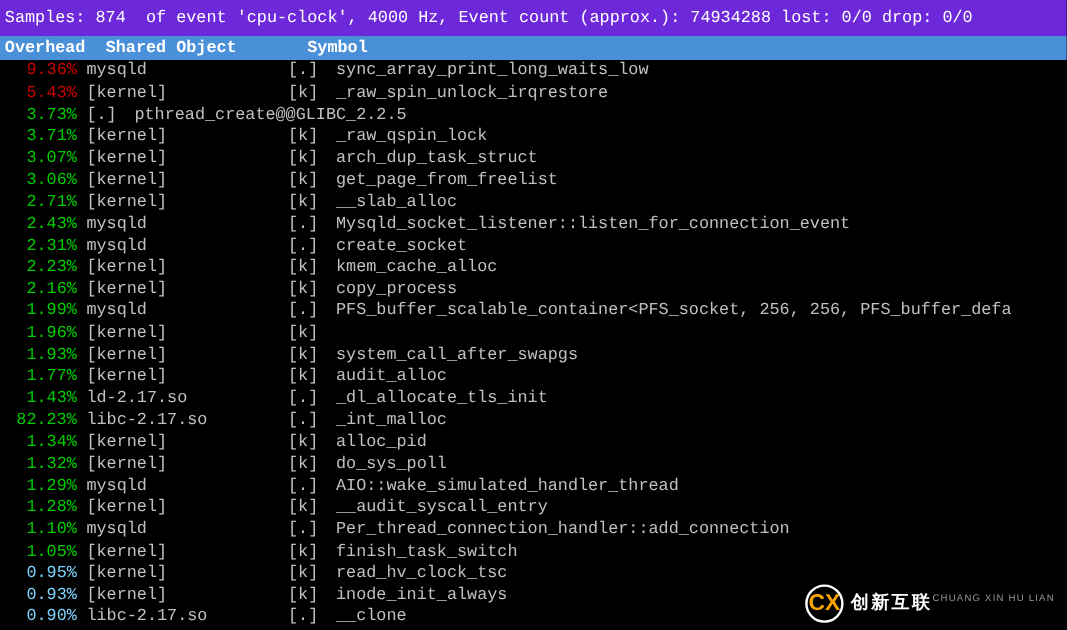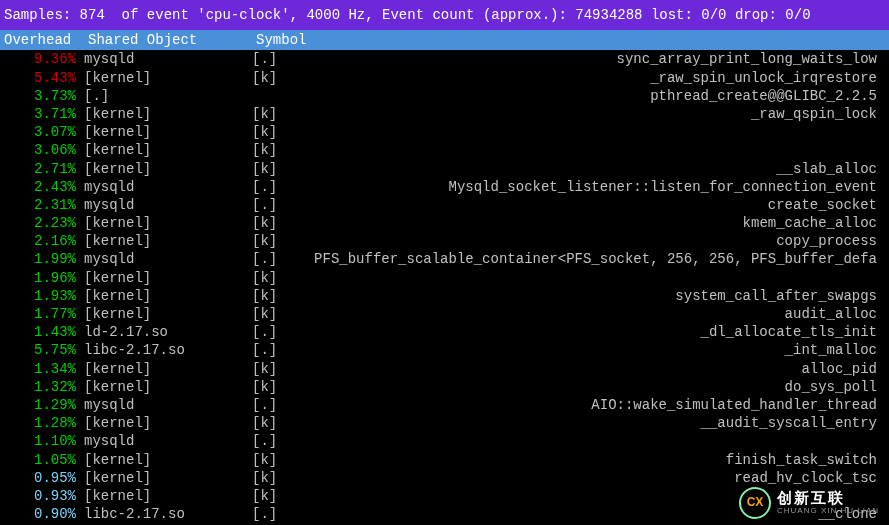--- a/index.html
+++ b/index.html
@@ -22,81 +22,80 @@
       background: #6d28d9;
       color: #fff;
       padding: 6px 4px;
       font-weight: normal;
       white-space: pre;
     }
     .header-line2 {
       background: #4a90d9;
       color: #fff;
       padding: 1px 4px;
-      font-weight: normal;
+      font-weight: bold;
       white-space: pre;
     }
     .perf-rows {
       padding: 0;
     }
     .perf-row {
       display: flex;
       white-space: pre;
-      padding: 0 12px;
+      padding: 0 0;
     }
     .overhead {
       width: 72px;
       text-align: right;
       padding-right: 8px;
     }
     .shared-obj {
       width: 168px;
       color: #c0c0c0;
     }
     .symbol-kind {
       width: 40px;
       color: #c0c0c0;
     }
     .symbol-name {
       color: #c0c0c0;
       flex: 1;
       overflow: hidden;
-      text-align: right;
     }
     .red { color: #cc0000; }
     .green { color: #7dd3fc; }
     .bright-green { color: #00cc00; }
     .watermark {
       position: absolute;
       bottom: 6px;
       right: 10px;
       display: flex;
       align-items: center;
       gap: 6px;
       z-index: 10;
     }
     .watermark-logo {
       width: 32px;
       height: 32px;
-      border: 2px solid #86efac;
+      border: 2px solid #ffffff;
       border-radius: 50%;
       display: flex;
       align-items: center;
       justify-content: center;
       color: #f7a400;
       font-weight: bold;
       font-family: sans-serif;
-      font-size: 12px;
+      font-size: 19px;
       background: rgba(0,0,0,0.3);
     }
     .watermark-text {
       display: flex;
-      flex-direction: column;
       font-family: sans-serif;
       line-height: 1.1;
+      text-align: right;
     }
     .watermark-main {
       color: #fff;
       font-size: 15px;
       font-weight: bold;
       letter-spacing: 2px;
     }
     .watermark-sub {
       color: #999;
       font-size: 8px;
@@ -107,41 +106,41 @@
 <body>
 
 <div class="header-line1">Samples: 874  of event 'cpu-clock', 4000 Hz, Event count (approx.): 74934288 lost: 0/0 drop: 0/0</div>
 <div class="header-line2"><span>Overhead</span>  <span>Shared Object</span>       <span>Symbol</span></div>
 
 <div class="perf-rows" id="rows-container">
     <div class="perf-row"><span class="overhead red">9.36%</span><span class="shared-obj">mysqld</span><span class="symbol-kind">[.]</span><span class="symbol-name">sync_array_print_long_waits_low</span></div>
     <div class="perf-row"><span class="overhead red">5.43%</span><span class="shared-obj">[kernel]</span><span class="symbol-kind">[k]</span><span class="symbol-name">_raw_spin_unlock_irqrestore</span></div>
     <div class="perf-row"><span class="overhead bright-green">3.73%</span><span class="symbol-kind">[.]</span><span class="symbol-name">pthread_create@@GLIBC_2.2.5</span></div>
     <div class="perf-row"><span class="overhead bright-green">3.71%</span><span class="shared-obj">[kernel]</span><span class="symbol-kind">[k]</span><span class="symbol-name">_raw_qspin_lock</span></div>
-    <div class="perf-row"><span class="overhead bright-green">3.07%</span><span class="shared-obj">[kernel]</span><span class="symbol-kind">[k]</span></div>
-    <div class="perf-row"><span class="overhead bright-green">3.06%</span><span class="shared-obj">[kernel]</span><span class="symbol-kind">[k]</span></div>
+    <div class="perf-row"><span class="overhead bright-green">3.07%</span><span class="shared-obj">[kernel]</span><span class="symbol-kind">[k]</span><span class="symbol-name">arch_dup_task_struct</span></div>
+    <div class="perf-row"><span class="overhead bright-green">3.06%</span><span class="shared-obj">[kernel]</span><span class="symbol-kind">[k]</span><span class="symbol-name">get_page_from_freelist</span></div>
     <div class="perf-row"><span class="overhead bright-green">2.71%</span><span class="shared-obj">[kernel]</span><span class="symbol-kind">[k]</span><span class="symbol-name">__slab_alloc</span></div>
     <div class="perf-row"><span class="overhead bright-green">2.43%</span><span class="shared-obj">mysqld</span><span class="symbol-kind">[.]</span><span class="symbol-name">Mysqld_socket_listener::listen_for_connection_event</span></div>
     <div class="perf-row"><span class="overhead bright-green">2.31%</span><span class="shared-obj">mysqld</span><span class="symbol-kind">[.]</span><span class="symbol-name">create_socket</span></div>
     <div class="perf-row"><span class="overhead bright-green">2.23%</span><span class="shared-obj">[kernel]</span><span class="symbol-kind">[k]</span><span class="symbol-name">kmem_cache_alloc</span></div>
     <div class="perf-row"><span class="overhead bright-green">2.16%</span><span class="shared-obj">[kernel]</span><span class="symbol-kind">[k]</span><span class="symbol-name">copy_process</span></div>
     <div class="perf-row"><span class="overhead bright-green">1.99%</span><span class="shared-obj">mysqld</span><span class="symbol-kind">[.]</span><span class="symbol-name">PFS_buffer_scalable_container&lt;PFS_socket, 256, 256, PFS_buffer_defa</span></div>
     <div class="perf-row"><span class="overhead bright-green">1.96%</span><span class="shared-obj">[kernel]</span><span class="symbol-kind">[k]</span></div>
     <div class="perf-row"><span class="overhead bright-green">1.93%</span><span class="shared-obj">[kernel]</span><span class="symbol-kind">[k]</span><span class="symbol-name">system_call_after_swapgs</span></div>
     <div class="perf-row"><span class="overhead bright-green">1.77%</span><span class="shared-obj">[kernel]</span><span class="symbol-kind">[k]</span><span class="symbol-name">audit_alloc</span></div>
     <div class="perf-row"><span class="overhead bright-green">1.43%</span><span class="shared-obj">ld-2.17.so</span><span class="symbol-kind">[.]</span><span class="symbol-name">_dl_allocate_tls_init</span></div>
-    <div class="perf-row"><span class="overhead bright-green">5.75%</span><span class="shared-obj">libc-2.17.so</span><span class="symbol-kind">[.]</span><span class="symbol-name">_int_malloc</span></div>
+    <div class="perf-row"><span class="overhead bright-green">82.23%</span><span class="shared-obj">libc-2.17.so</span><span class="symbol-kind">[.]</span><span class="symbol-name">_int_malloc</span></div>
     <div class="perf-row"><span class="overhead bright-green">1.34%</span><span class="shared-obj">[kernel]</span><span class="symbol-kind">[k]</span><span class="symbol-name">alloc_pid</span></div>
     <div class="perf-row"><span class="overhead bright-green">1.32%</span><span class="shared-obj">[kernel]</span><span class="symbol-kind">[k]</span><span class="symbol-name">do_sys_poll</span></div>
     <div class="perf-row"><span class="overhead bright-green">1.29%</span><span class="shared-obj">mysqld</span><span class="symbol-kind">[.]</span><span class="symbol-name">AIO::wake_simulated_handler_thread</span></div>
     <div class="perf-row"><span class="overhead bright-green">1.28%</span><span class="shared-obj">[kernel]</span><span class="symbol-kind">[k]</span><span class="symbol-name">__audit_syscall_entry</span></div>
-    <div class="perf-row"><span class="overhead bright-green">1.10%</span><span class="shared-obj">mysqld</span><span class="symbol-kind">[.]</span></div>
+    <div class="perf-row"><span class="overhead bright-green">1.10%</span><span class="shared-obj">mysqld</span><span class="symbol-kind">[.]</span><span class="symbol-name">Per_thread_connection_handler::add_connection</span></div>
     <div class="perf-row"><span class="overhead bright-green">1.05%</span><span class="shared-obj">[kernel]</span><span class="symbol-kind">[k]</span><span class="symbol-name">finish_task_switch</span></div>
     <div class="perf-row"><span class="overhead green">0.95%</span><span class="shared-obj">[kernel]</span><span class="symbol-kind">[k]</span><span class="symbol-name">read_hv_clock_tsc</span></div>
-    <div class="perf-row"><span class="overhead green">0.93%</span><span class="shared-obj">[kernel]</span><span class="symbol-kind">[k]</span></div>
+    <div class="perf-row"><span class="overhead green">0.93%</span><span class="shared-obj">[kernel]</span><span class="symbol-kind">[k]</span><span class="symbol-name">inode_init_always</span></div>
     <div class="perf-row"><span class="overhead green">0.90%</span><span class="shared-obj">libc-2.17.so</span><span class="symbol-kind">[.]</span><span class="symbol-name">__clone</span></div>
   </div>
 
 <div class="watermark">
   <div class="watermark-logo">CX</div>
   <div class="watermark-text">
     <span class="watermark-main">创新互联</span>
     <span class="watermark-sub">CHUANG XIN HU LIAN</span>
   </div>
 </div>

